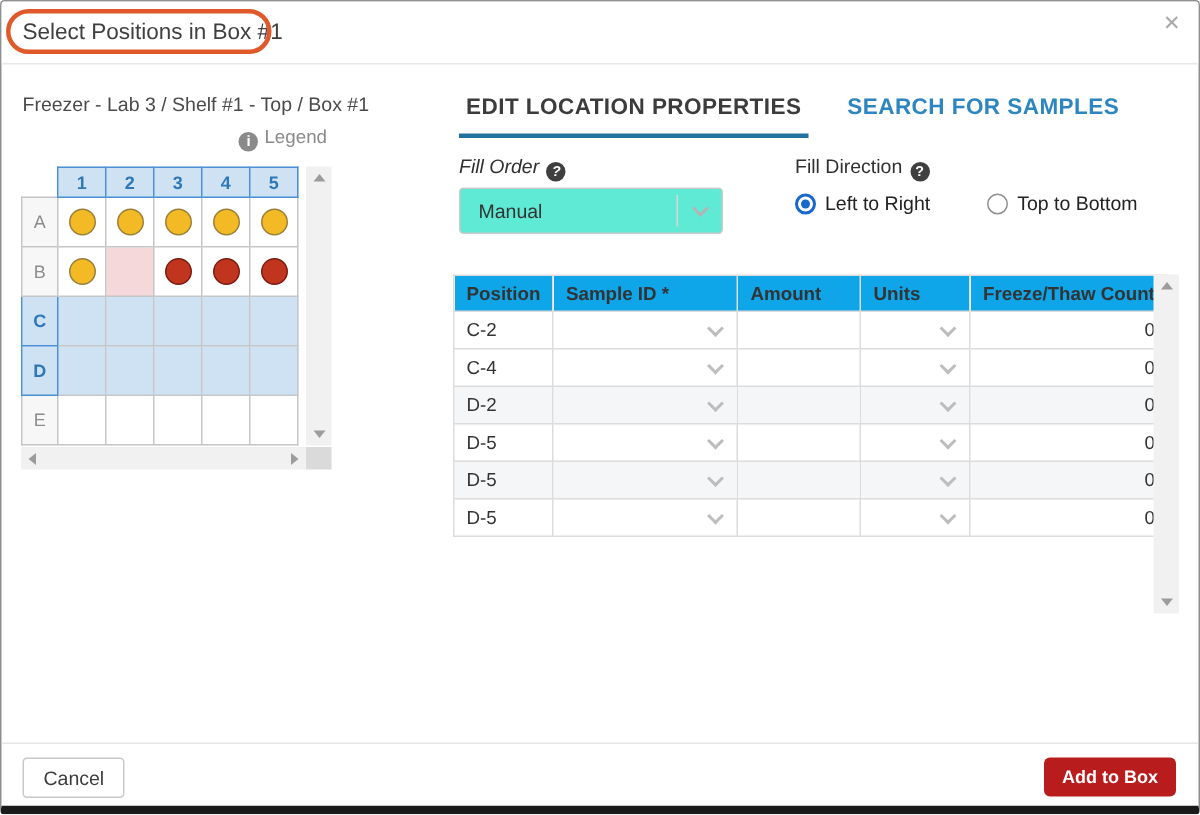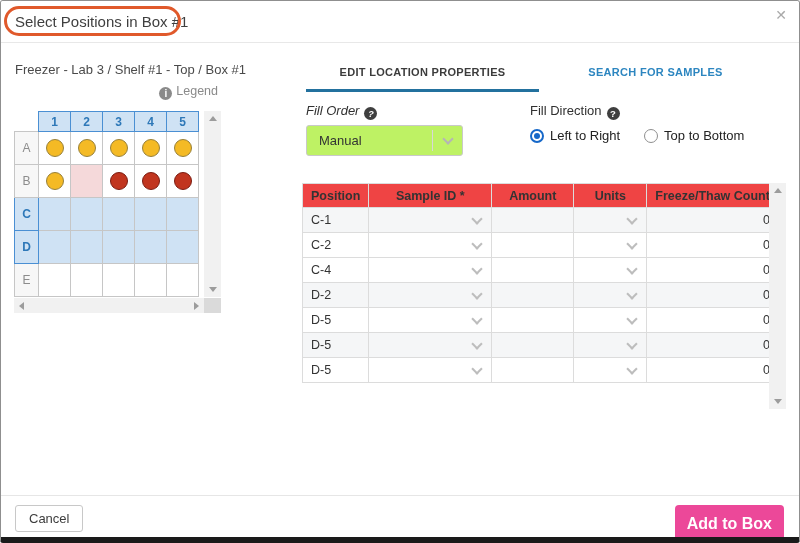--- a/index.html
+++ b/index.html
@@ -40,49 +40,49 @@
   .sb-h { flex-direction:row; padding:0 5px; }
   .grid-vscroll { left:203px; top:110px; width:17px; height:186px; }
   .grid-hscroll { left:13px; top:297px; width:190px; height:15px; }
   .sb-corner { position:absolute; left:203px; top:297px; width:17px; height:15px; background:#dadada; }
   .table-vscroll { left:768px; top:182px; width:17px; height:226px; }
   .tri-up   { width:0; height:0; border-left:4px solid transparent; border-right:4px solid transparent; border-bottom:5px solid #9c9c9c; }
   .tri-down { width:0; height:0; border-left:4px solid transparent; border-right:4px solid transparent; border-top:5px solid #9c9c9c; }
   .tri-left { width:0; height:0; border-top:4px solid transparent; border-bottom:4px solid transparent; border-right:5px solid #9c9c9c; }
   .tri-right{ width:0; height:0; border-top:4px solid transparent; border-bottom:4px solid transparent; border-left:5px solid #9c9c9c; }
   
-  .tab { position:absolute; top:58px; width:233px; height:33px; text-align:center; font-size:11px; font-weight:bold; letter-spacing:0.3px; line-height:26px; cursor:pointer; white-space:nowrap; }
+  .tab { position:absolute; top:58px; width:233px; height:33px; text-align:center; font-size:15px; font-weight:bold; letter-spacing:0.3px; line-height:26px; cursor:pointer; white-space:nowrap; }
   .tab-active { left:305px; color:#3c3c3c; border-bottom:3px solid #23719e; }
   .tab-inactive { left:538px; color:#2d86c0; }
   
   .ctl-label { position:absolute; font-size:13px; color:#303030; white-space:nowrap; }
   .lbl-fill-order { left:305px; top:102px;font-style:italic; }
   .lbl-fill-dir { left:529px; top:102px; }
   .help-icon { display:inline-block; width:13px; height:13px; border-radius:50%; background:#3f3f3f; color:#fff; font-size:9.5px; font-weight:bold; text-align:center; line-height:13px; margin-left:5px; vertical-align:-2px; cursor:pointer; }
-  .dropdown { position:absolute; left:305px; top:124px; width:157px; height:31px; border:1px solid #c9c9c9; border-radius:3px; background:#bef264; cursor:pointer; }
+  .dropdown { position:absolute; left:305px; top:124px; width:176px; height:31px; border:1px solid #c9c9c9; border-radius:3px; background:#5eead4; cursor:pointer; }
   .dropdown .val { position:absolute; left:12px; top:7px; font-size:13px; color:#333; }
   .dd-right { position:absolute; right:0; top:4px; bottom:4px; width:30px; border-left:1px solid #d8d8d8; display:flex; align-items:center; justify-content:center; }
   .chev { display:inline-block; width:8px; height:8px; border-right:2px solid #b5b5b5; border-bottom:2px solid #b5b5b5; transform:rotate(45deg); margin-top:-4px; }
-  .radio-row { position:absolute; left:529px; top:127px; display:flex; gap:24px; font-size:13px; color:#222; }
+  .radio-row { position:absolute; left:529px; top:127px; display:flex; gap:38px; font-size:13px; color:#222; }
   .radio-opt { display:flex; align-items:center; gap:6px; cursor:pointer; }
   .radio { width:14px; height:14px; border-radius:50%; position:relative; background:#fff; }
   .radio.on { border:2px solid #1668c9; }
   .radio.on::after { content:""; position:absolute; left:2px; top:2px; width:6px; height:6px; border-radius:50%; background:#1668c9; }
   .radio.off { border:1.5px solid #8f8f8f; }
   
   .pos-table { position:absolute; left:301px; top:182px; border-collapse:collapse; table-layout:fixed; font-size:12.5px; color:#333; }
-  .pos-table th { font-weight:bold; text-align:center; height:24px; padding:0 8px; border:1px solid #dcdcdc; background:#ef4444; white-space:nowrap; overflow:hidden; }
+  .pos-table th { font-weight:bold; text-align:left; height:24px; padding:0 8px; border:1px solid #dcdcdc; background:#0ea5e9; white-space:nowrap; overflow:hidden; }
   .pos-table td { height:25px; padding:0 8px; border:1px solid #dcdcdc; position:relative; }
   .pos-table tr.alt td { background:#f5f6f7; }
   .pos-table td.count { text-align:right; }
   .pos-table td .chev { position:absolute; right:10px; top:11px; border-color:#bdbdbd; }
   
   .footer-divider { position:absolute; left:0; right:0; top:494px; border-top:1px solid #e6e6e6; }
   .cancel-btn { position:absolute; left:14px; top:504px; height:27px; padding:0 13px; background:#fff; border:1px solid #c8c8c8; border-radius:3px; font-size:13px; color:#3c3c3c; font-family:"Liberation Sans", sans-serif; cursor:pointer; }
-  .add-btn { position:absolute; right:15px; top:504px; height:38px; padding:0 12px; background:#ec4899; border:none; border-radius:4px; font-size:16px; font-weight:bold; color:#fff; font-family:"Liberation Sans", sans-serif; cursor:default; }
+  .add-btn { position:absolute; right:15px; top:504px; height:26px; padding:0 12px; background:#b91c1c; border:none; border-radius:4px; font-size:12px; font-weight:bold; color:#fff; font-family:"Liberation Sans", sans-serif; cursor:default; }
 </style>
 </head>
 <body>
 
 <div class="modal">
 
   <div class="modal-header">
     <span class="modal-title">Select Positions in Box #1</span>
     <span class="close-btn">✕</span>
   </div>
@@ -211,31 +211,20 @@
         <col style="width:120px">
       </colgroup>
     <tbody>
         <tr>
       <th>Position</th>
       <th>Sample ID  *</th>
       <th>Amount</th>
       <th>Units</th>
       <th>Freeze/Thaw Count</th>
     </tr>
-    <tr class="alt">
-      <td>C-1</td>
-      <td>
-            <span class="chev"></span>
-          </td>
-      <td></td>
-      <td>
-            <span class="chev"></span>
-          </td>
-      <td class="count">0</td>
-    </tr>
     <tr>
       <td>C-2</td>
       <td>
             <span class="chev"></span>
           </td>
       <td></td>
       <td>
             <span class="chev"></span>
           </td>
       <td class="count">0</td>

